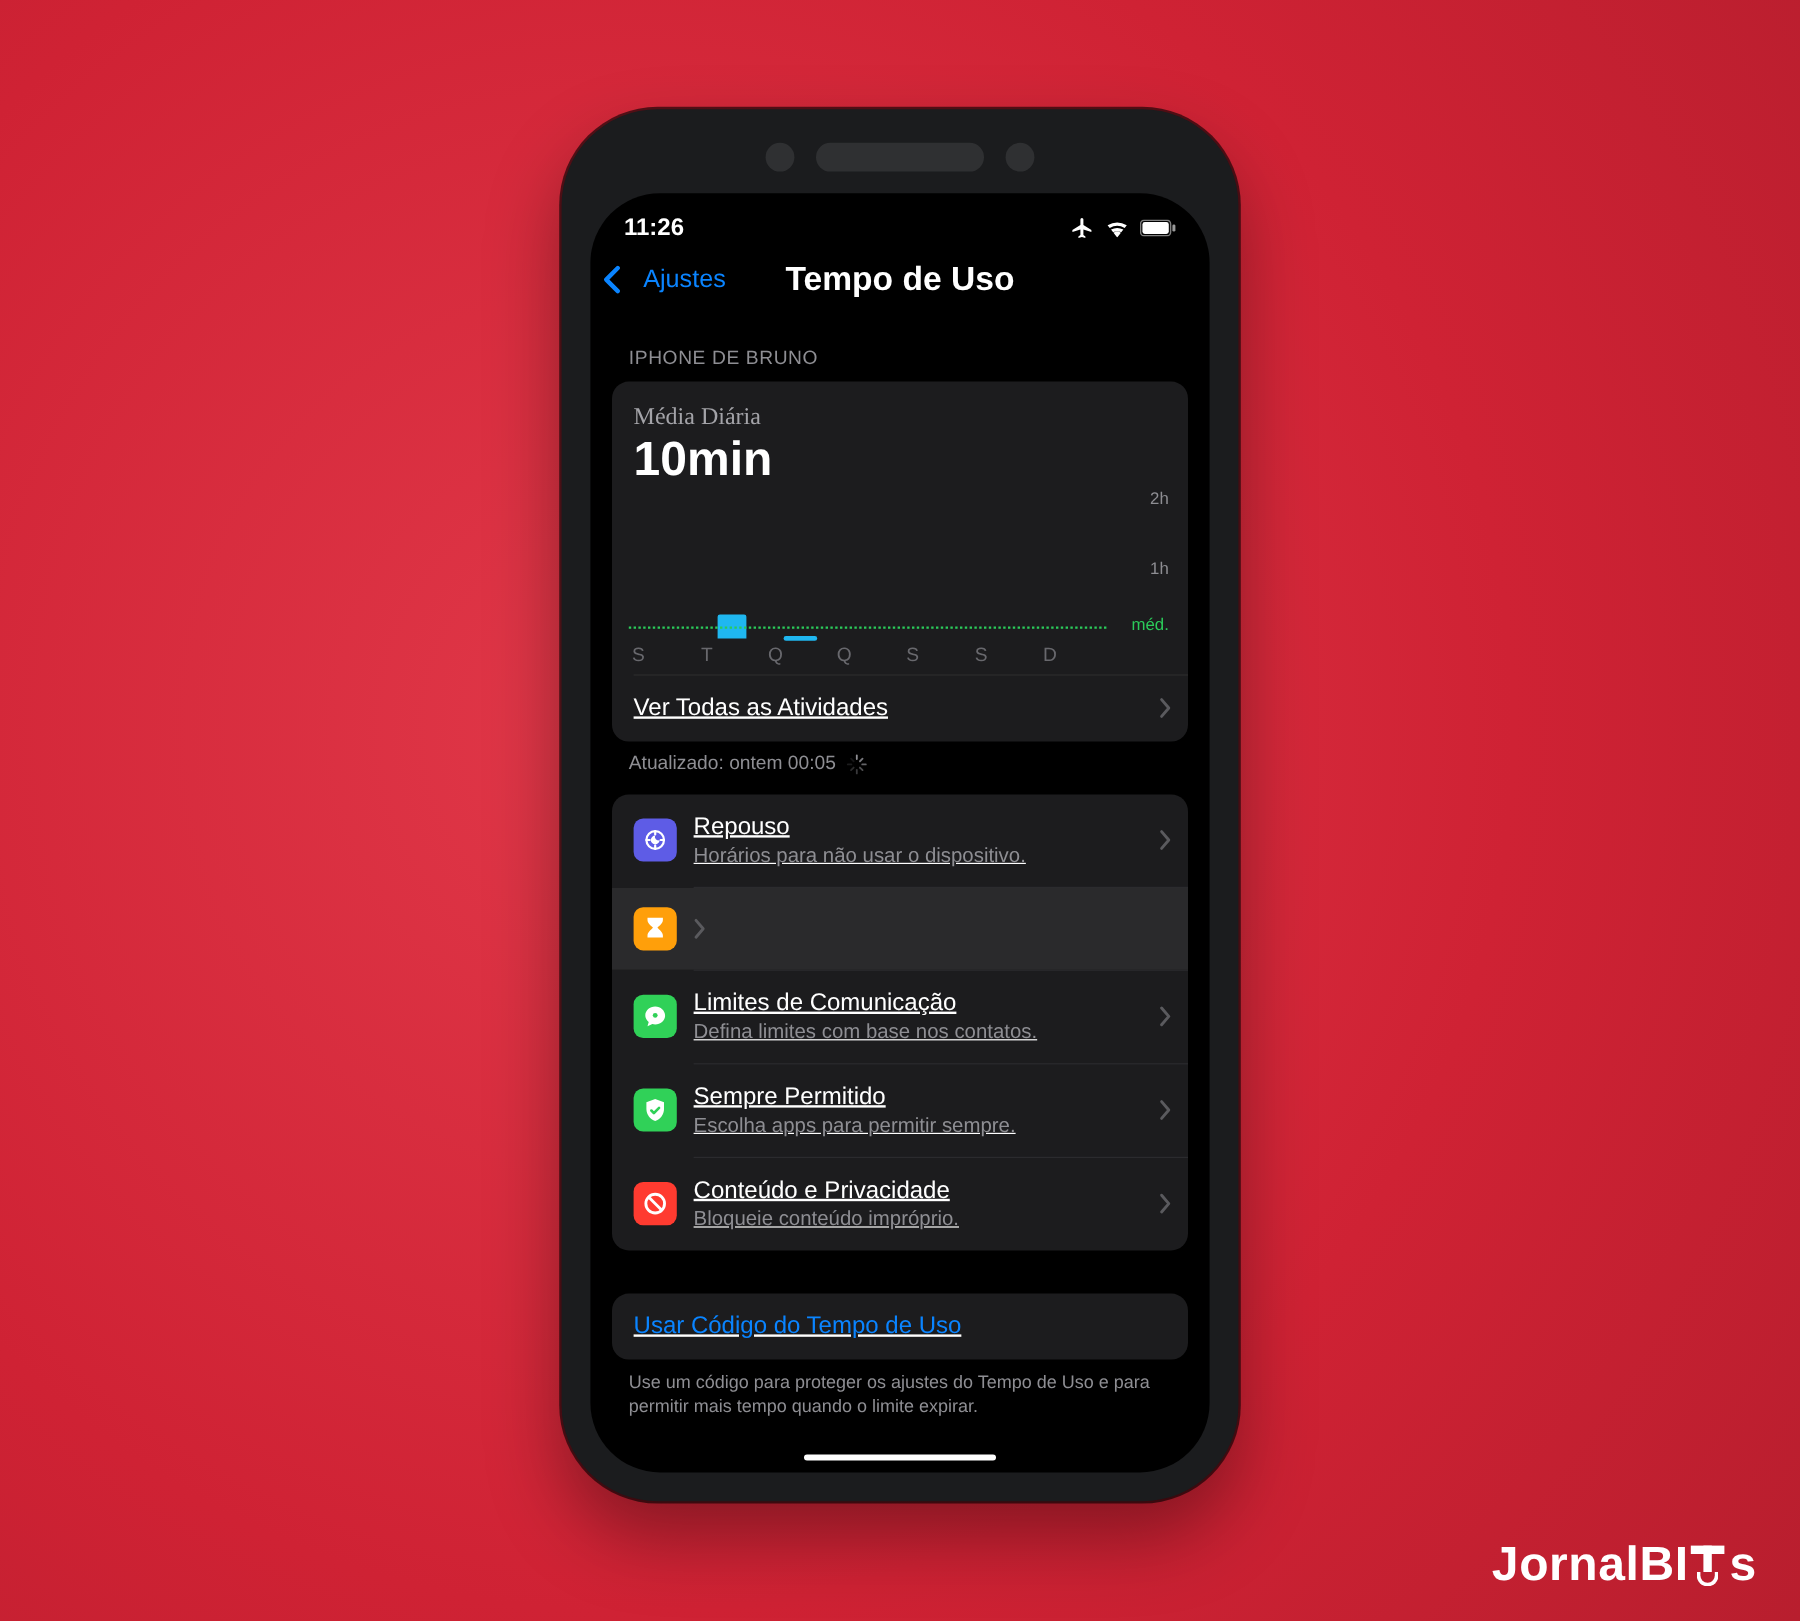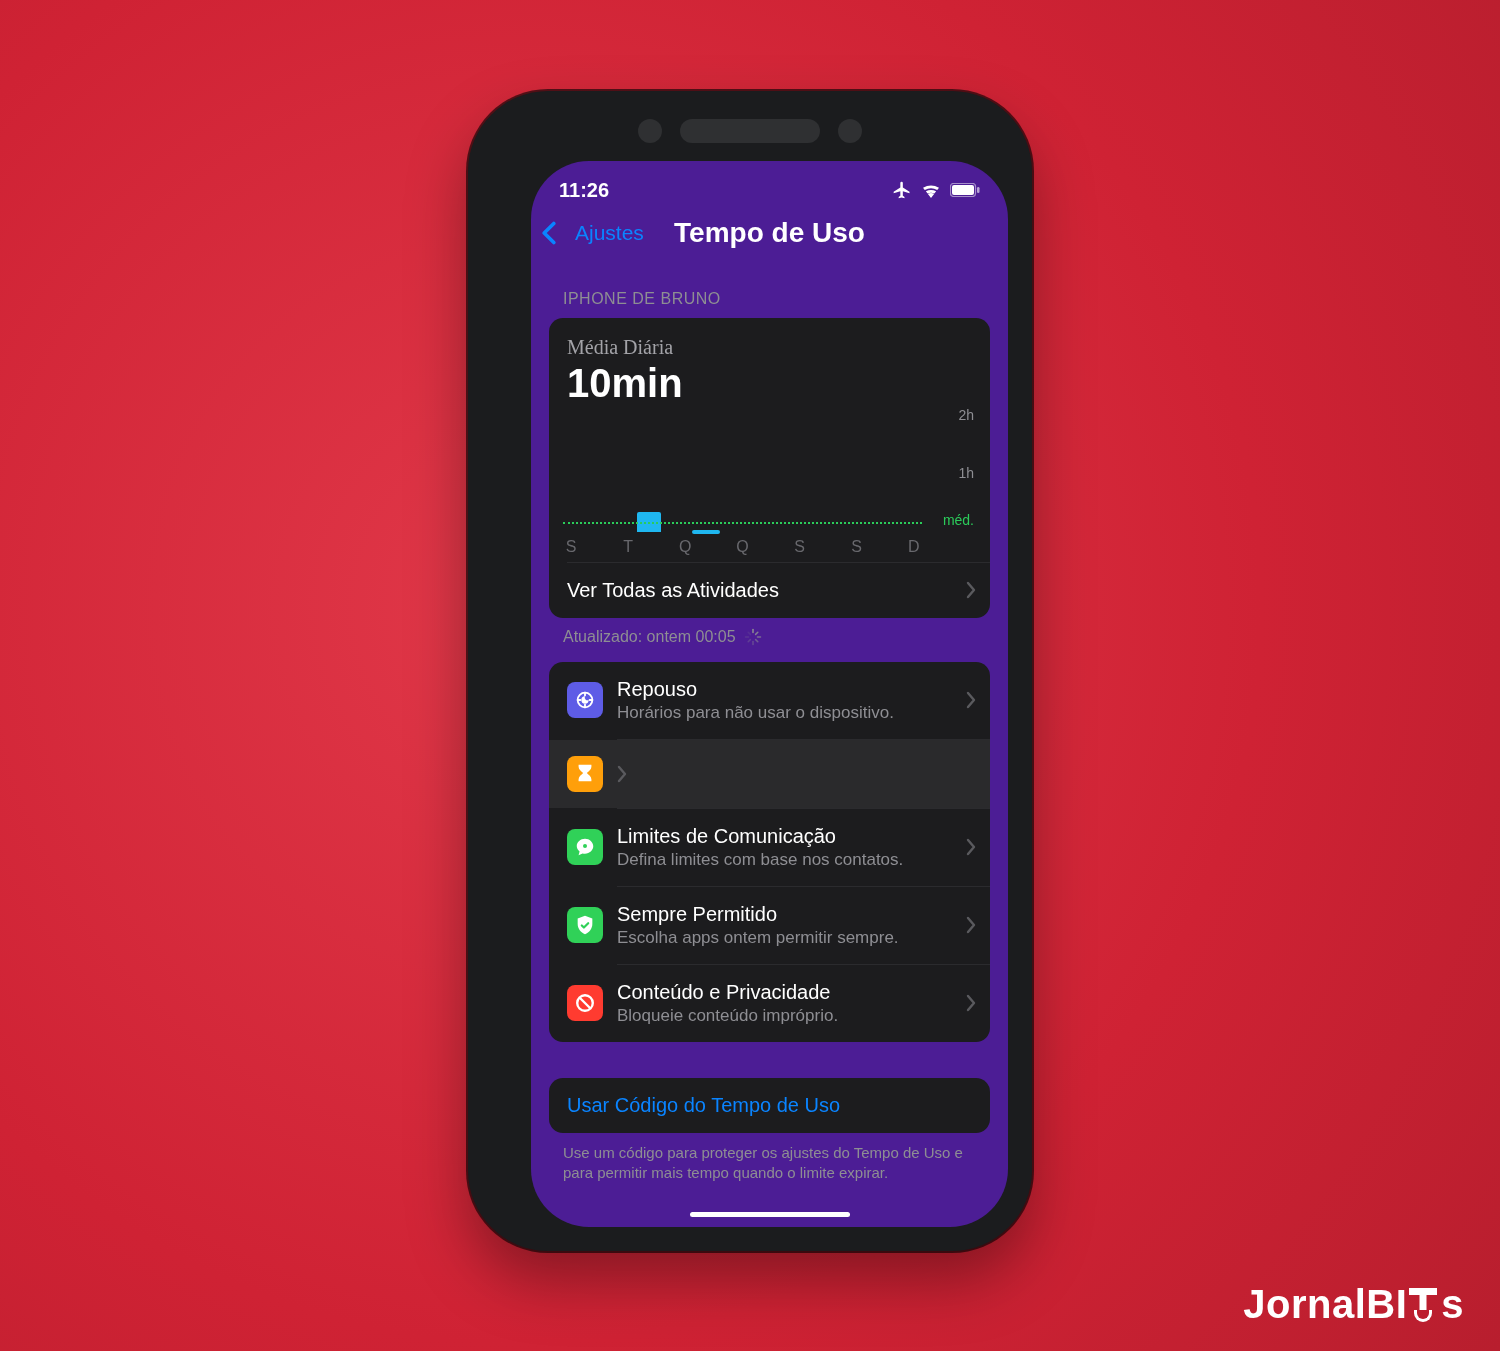--- a/index.html
+++ b/index.html
@@ -51,25 +51,24 @@
     width: 140px; height: 24px; border-radius: 12px;
     background: #2F3032;
   }
 
   .screen {
     position: absolute;
     top: 70px;
     left: 24px;
     right: 24px;
     bottom: 24px;
-    background: #4c1d95;
+    background: #000000;
     border-radius: 58px;
     overflow: hidden;
     color: #fff;
-    margin-left: 39px;
   }
 
   
   .status-bar {
     display: flex;
     justify-content: space-between;
     align-items: center;
     padding: 18px 28px 6px 28px;
     font-size: 20px;
     font-weight: 600;
@@ -155,21 +154,21 @@
 
   .divider { height:1px; background:#2B2B2E; margin-left:18px; }
 
   .row {
     display:flex; align-items:center;
     padding: 16px 14px 16px 18px;
     gap: 14px;
     position: relative;
   }
   .row.link { cursor: default; }
-  .row .row-text { flex:1; }
+  .row .row-text { flex:1;text-decoration:underline; }
   .row .row-title { color:#fff; font-size:20px; }
   .row .row-sub { color:#8E8E93; font-size:17px; margin-top:2px; }
   .row .chevron { color:#5A5A5E; }
 
   .updated {
     display:flex; align-items:center; gap:8px;
     color:#8E8E93; font-size:16px;
     margin: 10px 0 16px 14px;
   }
   .spinner {
@@ -390,21 +389,21 @@
             <div class="divider"></div>
             <div class="row link">
               <div class="icon-box" style="background: rgb(48, 209, 88);">
                 <svg width="22" height="22" viewBox="0 0 24 24" fill="#fff">
                   <path d="M12 2l8 3v6c0 5-3.4 9.4-8 11-4.6-1.6-8-6-8-11V5l8-3z"></path>
                   <path d="M8.5 12.5l2.3 2.3 4.7-4.7" stroke="#30D158" stroke-width="2.4" fill="none" stroke-linecap="round" stroke-linejoin="round"></path>
                 </svg>
               </div>
               <div class="row-text">
                 <div class="row-title">Sempre Permitido</div>
-                <div class="row-sub">Escolha apps ontem permitir sempre.</div>
+                <div class="row-sub">Escolha apps para permitir sempre.</div>
               </div>
               <svg width="10" height="18" viewBox="0 0 10 18" class="chevron">
                 <polyline points="2,2 8,9 2,16" fill="none" stroke="#5A5A5E" stroke-width="2.4" stroke-linecap="round" stroke-linejoin="round"></polyline>
               </svg>
             </div>
             <div class="divider"></div>
             <div class="row link">
               <div class="icon-box" style="background: rgb(255, 59, 48);">
                 <svg width="22" height="22" viewBox="0 0 24 24" fill="none" stroke="#fff" stroke-width="2.6">
                   <circle cx="12" cy="12" r="8.5"></circle>

